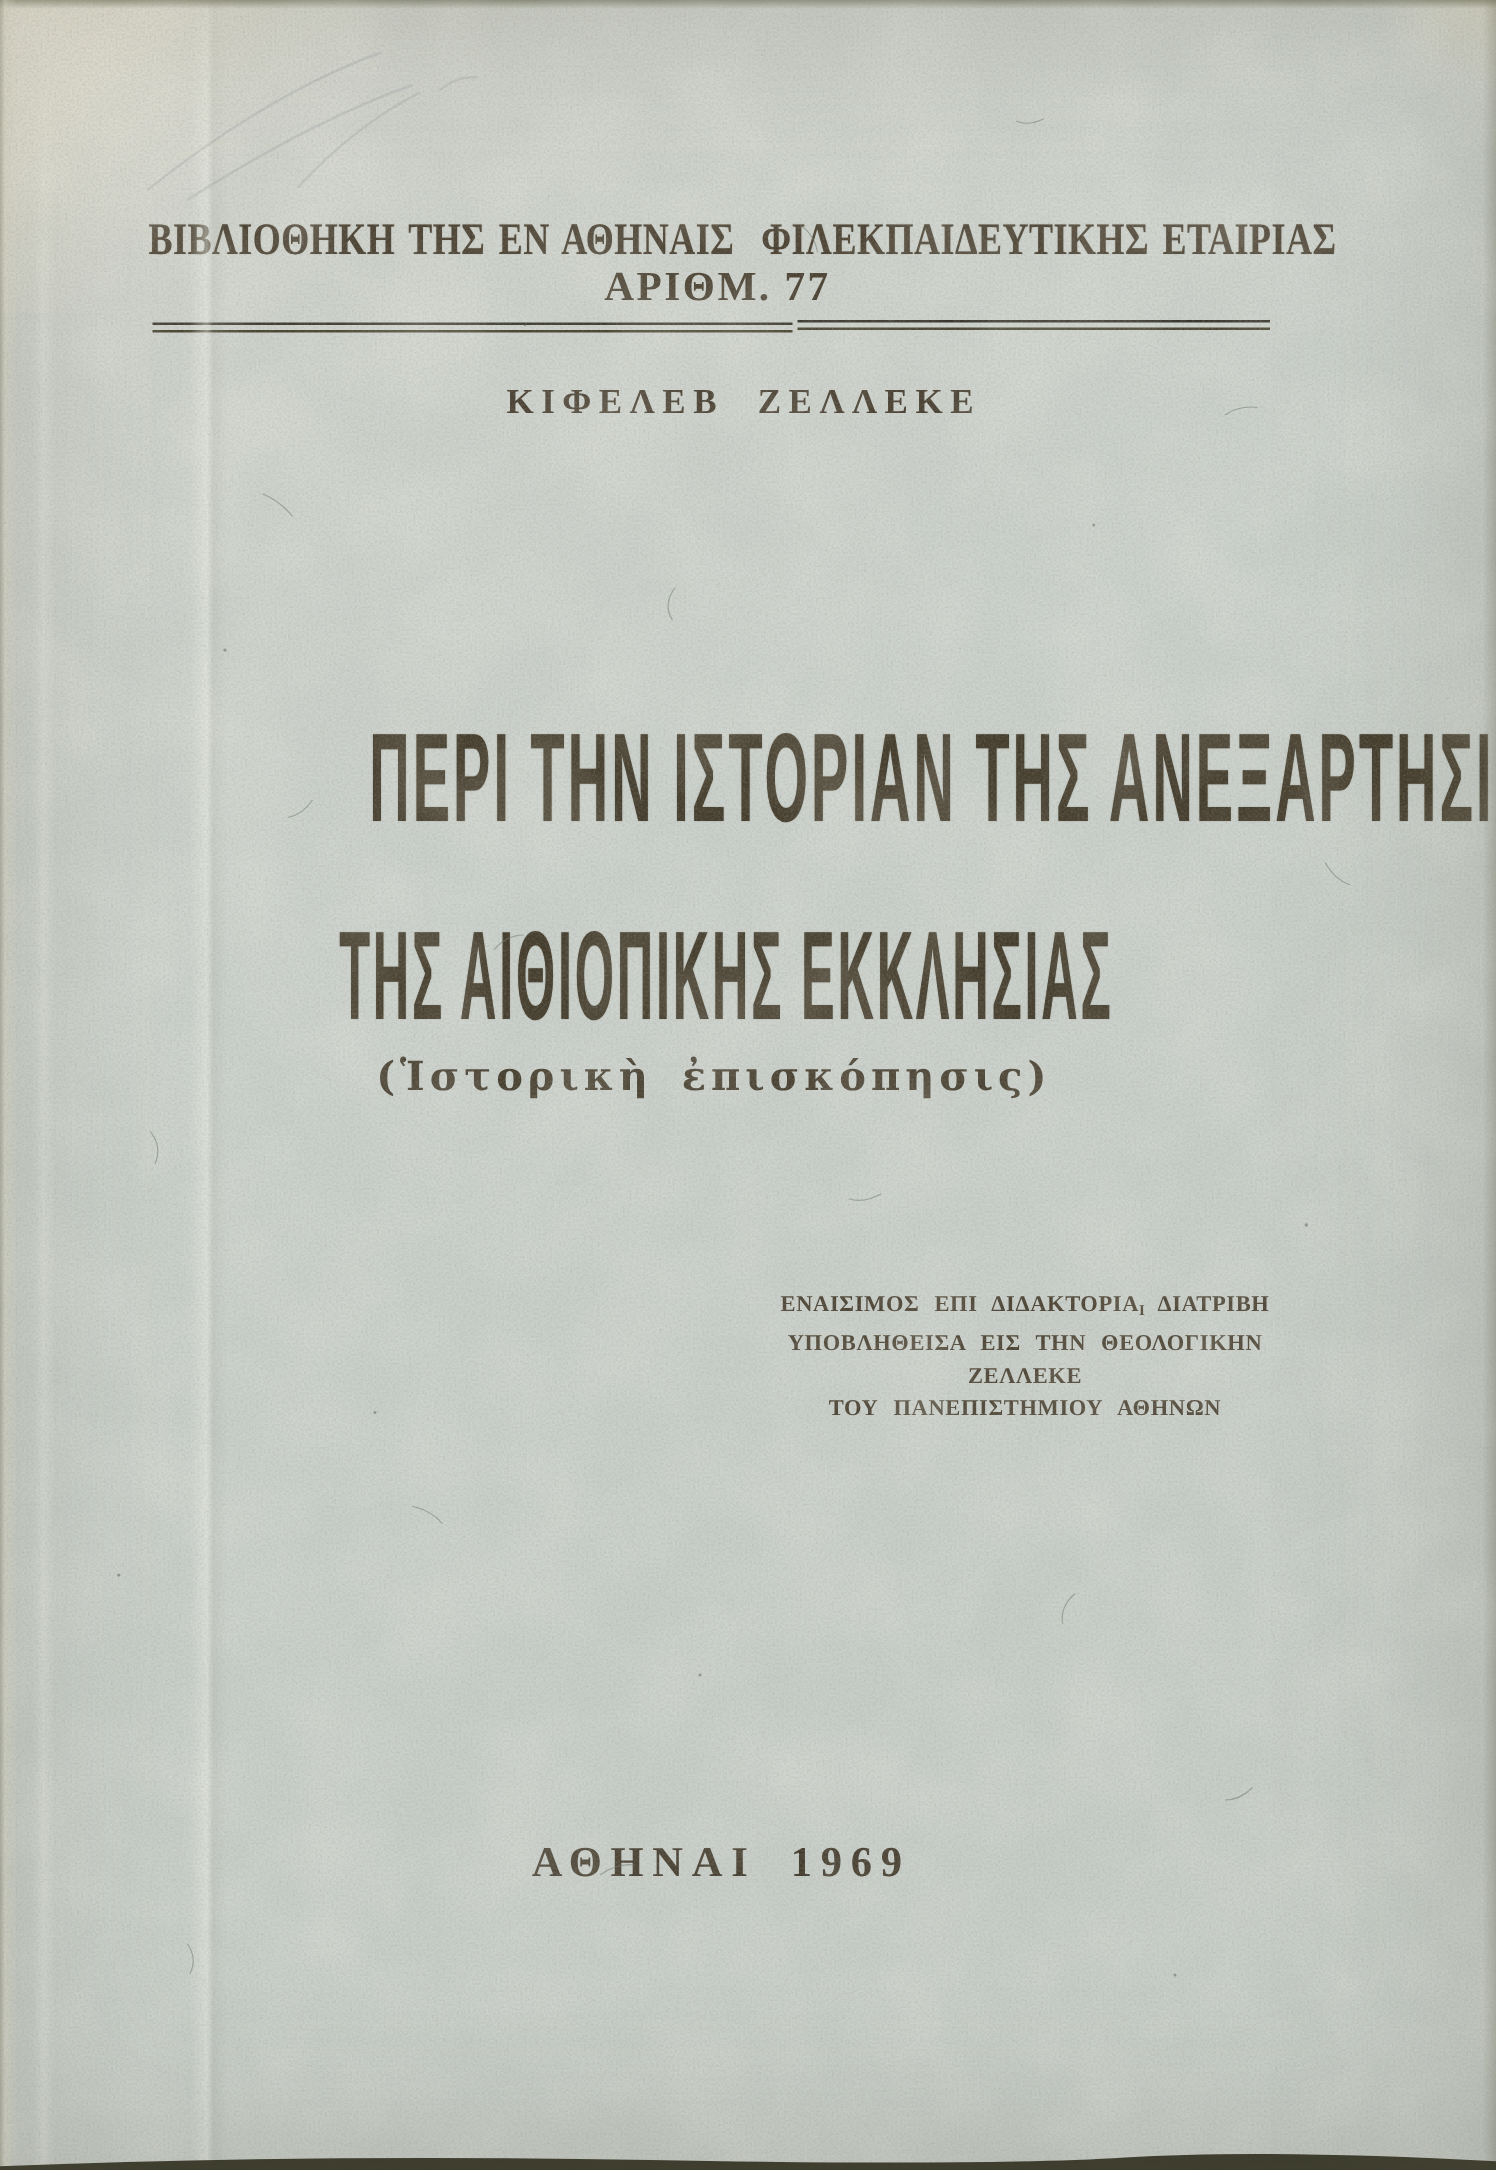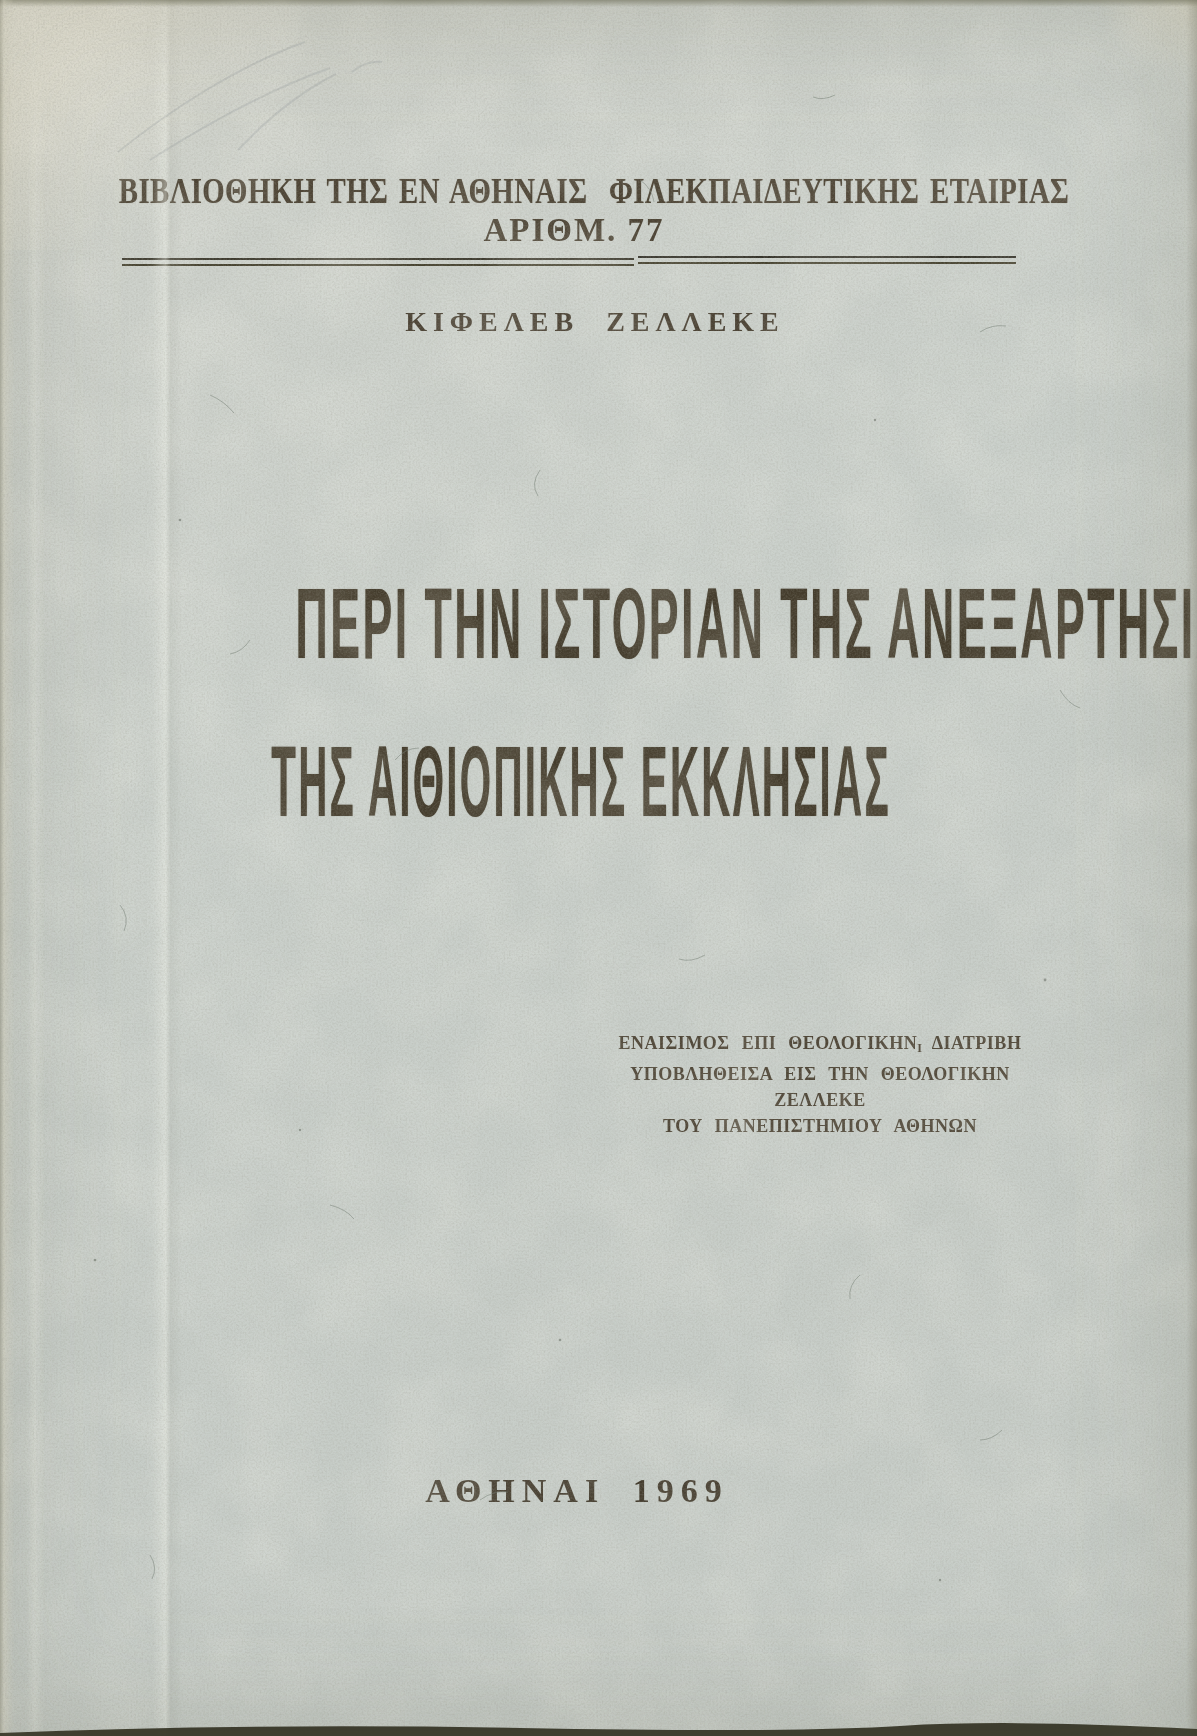--- a/index.html
+++ b/index.html
@@ -86,23 +86,26 @@
     <span>ΚΙΦΕΛΕΒ ΖΕΛΛΕΚΕ</span>
   </div>
 
   <div class="line title t1">
     <span>ΠΕΡΙ ΤΗΝ ΙΣΤΟΡΙΑΝ ΤΗΣ ΑΝΕΞΑΡΤΗΣΙΑΣ</span>
   </div>
   <div class="line title t2">
     <span>ΤΗΣ ΑΙΘΙΟΠΙΚΗΣ ΕΚΚΛΗΣΙΑΣ</span>
   </div>
 
+  <div class="line subtitle">
+    <span>(Ἱστορικὴ ἐπισκόπησις)</span>
+  </div>
 
   <div class="thesis">
-    <div><span>ΕΝΑΙΣΙΜΟΣ ΕΠΙ ΘΕΟΛΟΓΙΚΗΝ</span><span class="iota">Ι</span><span class="part2">ΔΙΑΤΡΙΒΗ</span></div>
+    <div><span>ΕΝΑΙΣΙΜΟΣ ΕΠΙ ΔΙΔΑΚΤΟΡΙΑ</span><span class="iota">Ι</span><span class="part2">ΔΙΑΤΡΙΒΗ</span></div>
     <div>ΥΠΟΒΛΗΘΕΙΣΑ ΕΙΣ ΤΗΝ ΘΕΟΛΟΓΙΚΗΝ ΖΕΛΛΕΚΕ</div>
     <div>ΤΟΥ ΠΑΝΕΠΙΣΤΗΜΙΟΥ ΑΘΗΝΩΝ</div>
   </div>
 
   <div class="line imprint">
     <span>ΑΘΗΝΑΙ 1969</span>
   </div>
 
   <svg class="texture" width="1197" height="1736" viewBox="0 0 1197 1736" xmlns="http://www.w3.org/2000/svg">
     <defs>

